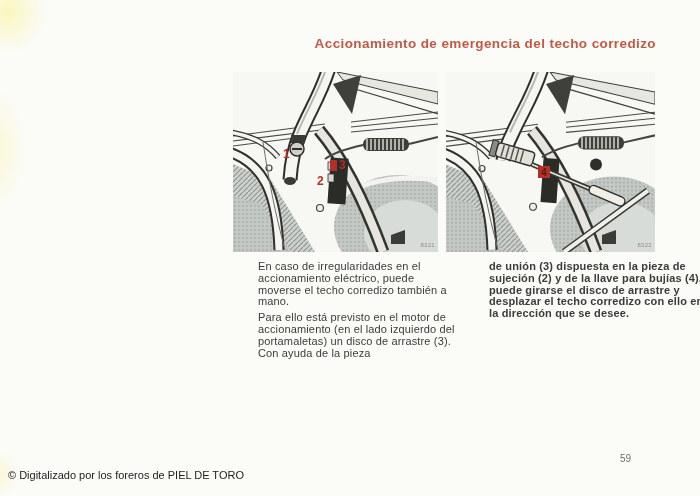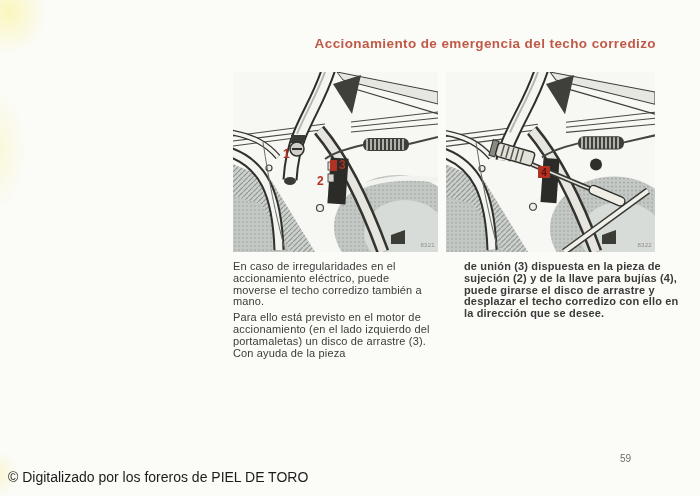--- a/index.html
+++ b/index.html
@@ -49,28 +49,29 @@
     font-weight:bold; font-size:10px; color:#5d120b; }
   .fig-code {
     position: absolute; right: 3px; bottom: 4px;
     font-size: 6px; color: #8e8e88; letter-spacing: .3px;
   }
 
   .text-col {
     position: absolute; top: 261px;
     font-size: 11px; line-height: 11.8px; letter-spacing: .15px;
     color: #3b3b39;
+    margin-left: 25px;
   }
   .col-left  { left: 233px; width: 201px; }
   .col-right { left: 464px; width: 221px; font-weight: bold; }
   .text-col p + p { margin-top: 4px; }
 
   .footer-copyright {
     position: absolute; left: 8px; top: 469px;
-    font-size: 14px; color: #1c1c1a;
+    font-size: 11px; color: #1c1c1a;
   }
   .page-number {
     position: absolute; left: 620px; top: 453px;
     font-size: 10px; color: #6e6e6a;
   }
 </style>
 </head>
 <body>
 
 <div class="page">

